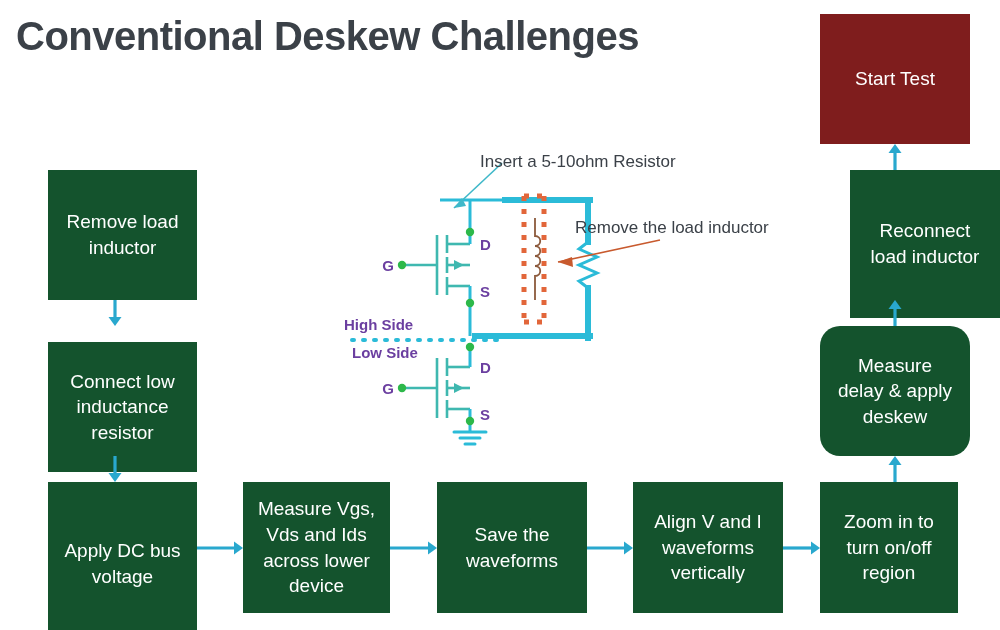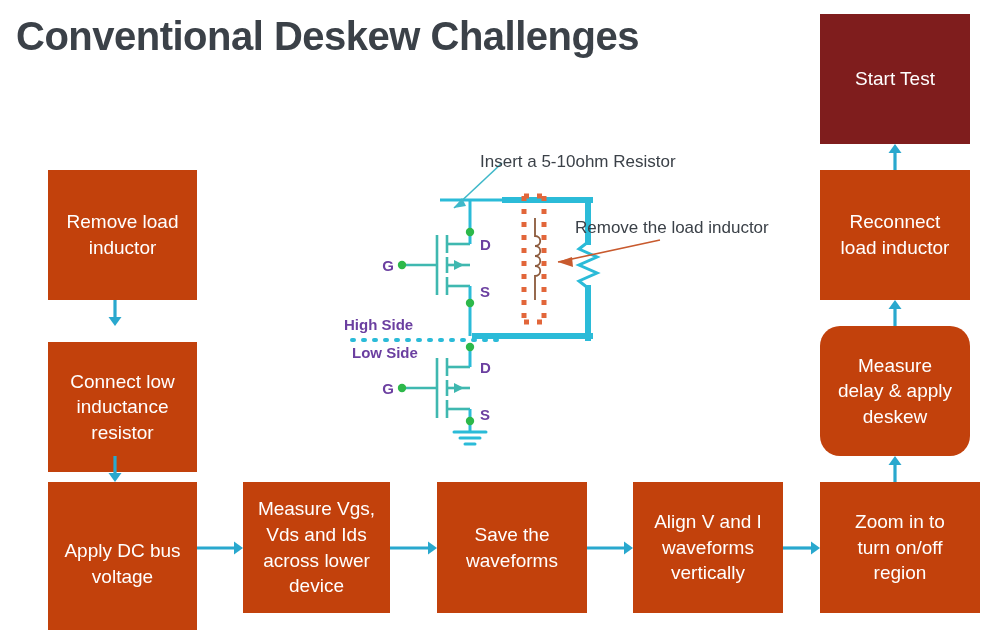--- a/index.html
+++ b/index.html
@@ -49,21 +49,21 @@
     display: flex;
     align-items: center;
     justify-content: center;
     text-align: center;
     color: #ffffff;
     font-size: 19px;
     line-height: 1.35;
     padding: 4px 10px;
     white-space: pre-line;
   }
-  .node.blue  { background: #c2410c; }
+  .node.blue  { background: #14532d; }
   .node.green { background: #7f1d1d; }
 
   
   .arrow {
     position: absolute;
   }
   .arrow svg { display: block; overflow: visible; }
 
   
   #circuit {
@@ -99,27 +99,27 @@
 voltage</div>
       <div class="node blue" style="left: 243px; top: 482px; width: 147px; height: 131px;">Measure Vgs,
 Vds and Ids
 across lower
 device</div>
       <div class="node blue" style="left: 437px; top: 482px; width: 150px; height: 131px;">Save the
 waveforms</div>
       <div class="node blue" style="left: 633px; top: 482px; width: 150px; height: 131px;">Align V and I
 waveforms
 vertically</div>
-      <div class="node blue" style="left: 820px; top: 482px; width: 160px; height: 131px;">Zoom in to
+      <div class="node blue" style="left: 820px; top: 482px; width: 138px; height: 131px;">Zoom in to
 turn on/off
 region</div>
       <div class="node blue" style="left: 820px; top: 326px; width: 150px; height: 130px; border-radius: 20px;">Measure
 delay &amp; apply
 deskew</div>
-      <div class="node blue" style="left: 820px; top: 170px; width: 150px; height: 130px;">Reconnect
+      <div class="node blue" style="left: 850px; top: 170px; width: 150px; height: 148px;">Reconnect
 load inductor</div>
       <div class="node green" style="left: 820px; top: 14px; width: 150px; height: 130px;">Start Test</div>
     </div>
   <div id="flow-arrows">
       <div class="arrow" style="left: 107px; top: 300px;">
         <svg width="16" height="26">
           <line x1="8" y1="0" x2="8" y2="17" stroke="#29A8CE" stroke-width="3.2"></line>
           <polygon points="8,26 1.5,17 14.5,17" fill="#29A8CE"></polygon>
         </svg>
       </div>

